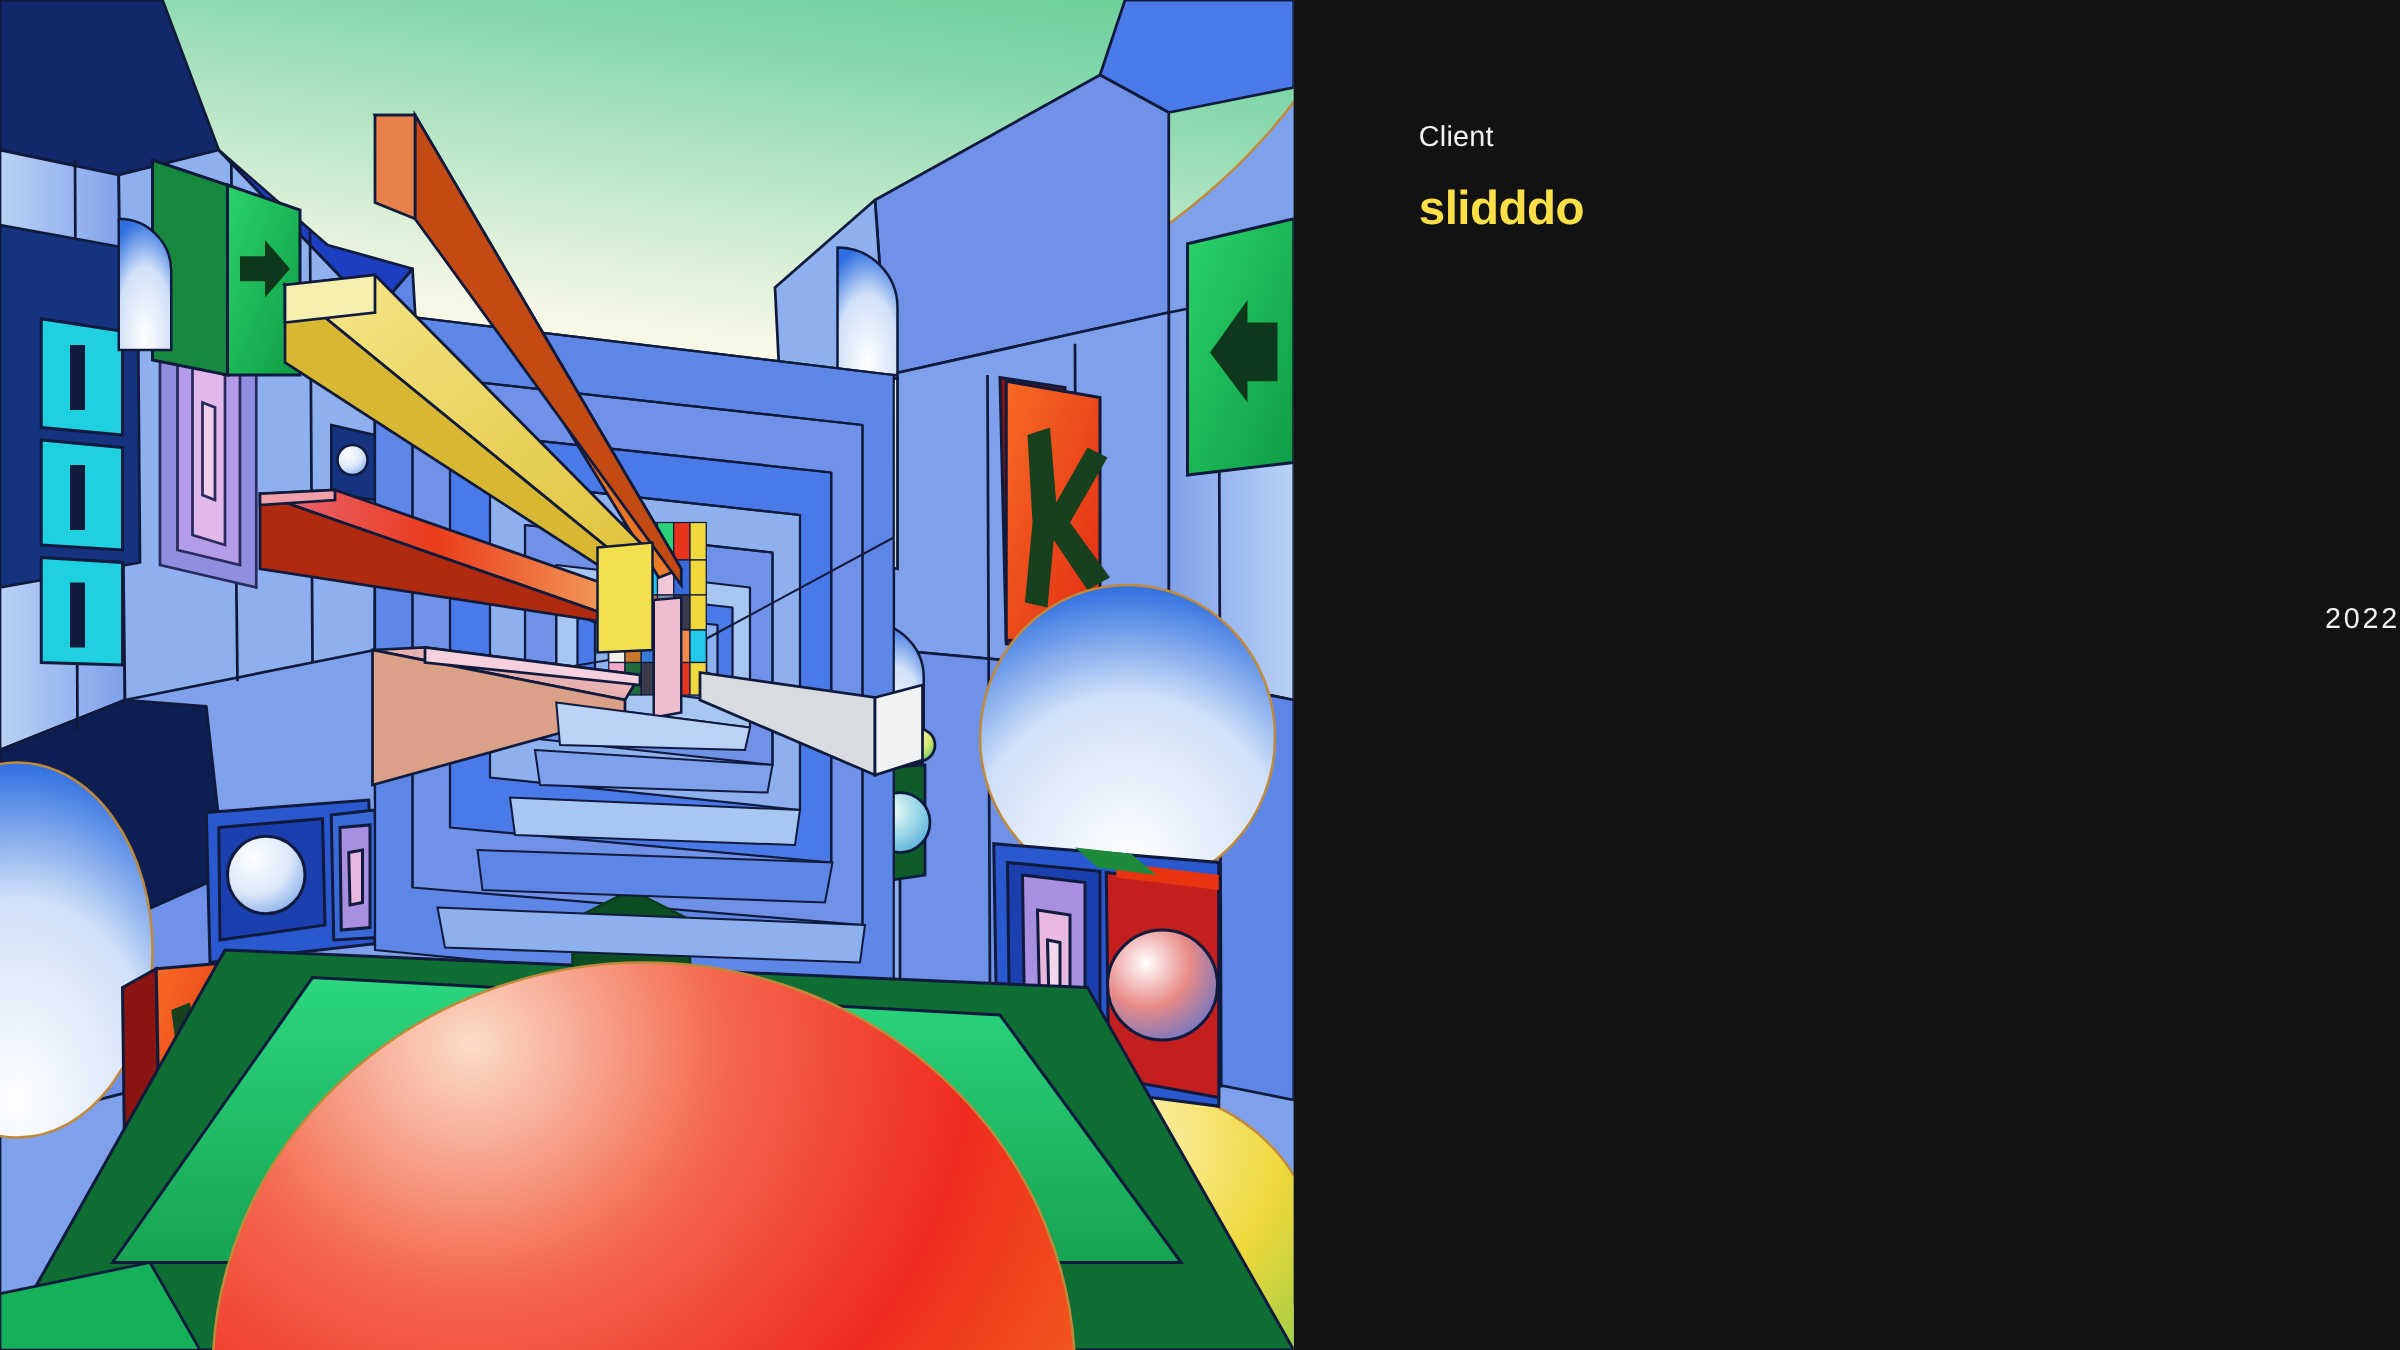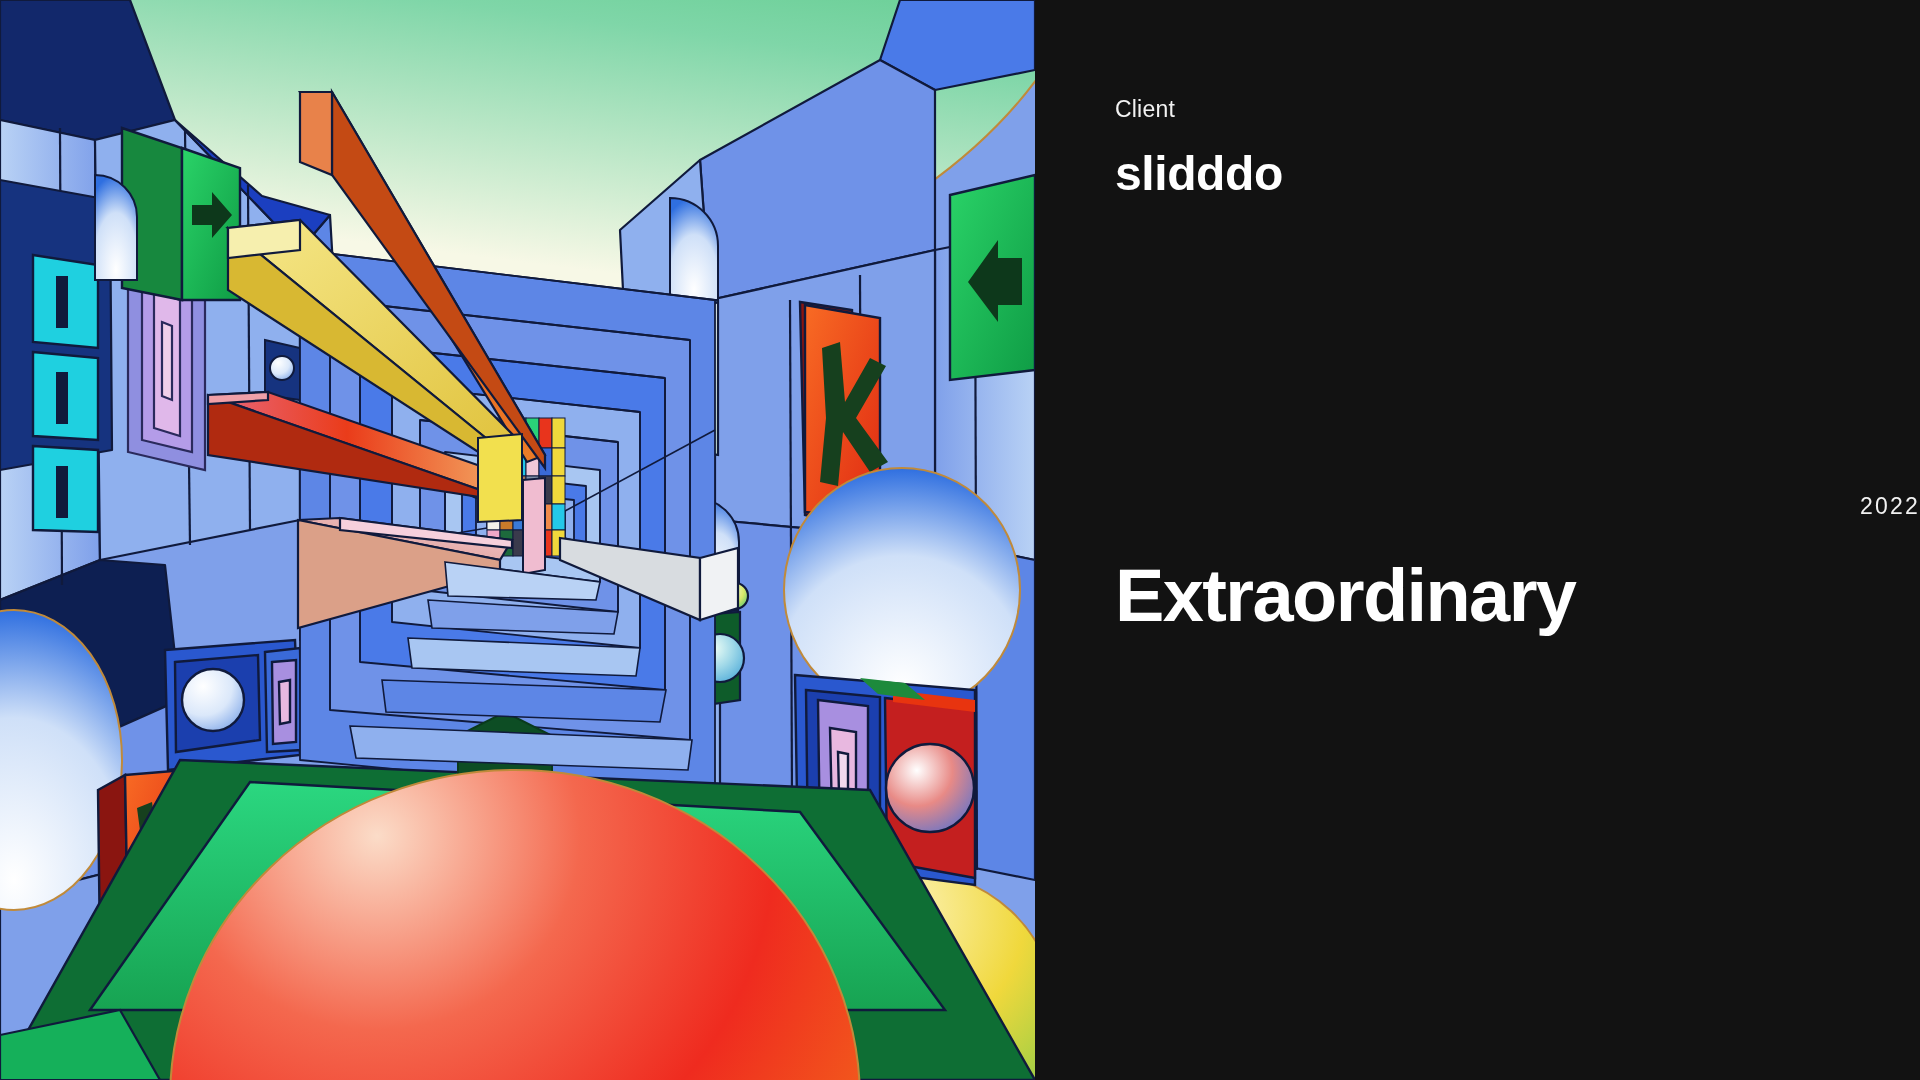--- a/index.html
+++ b/index.html
@@ -9,26 +9,26 @@
 
   .slide { position:relative; width:1920px; height:1080px; display:flex; background:#121212; }
 
   
   .artwork { position:relative; width:1035px; height:1080px; overflow:hidden;
              background:#6f92e8; }
   .artwork svg { display:block; width:1035px; height:1080px; }
 
   
   .panel { position:relative; flex:1; height:1044px; background:#121212;
-           padding:96px 0 0 80px; }
+           padding:96px 0 0 100px; }
 
   .meta-block { margin-bottom:70px; }
   .meta-label { font-size:23px; font-weight:400; color:#f2f2f2; letter-spacing:.2px;
                 line-height:1.2; margin-bottom:22px; }
-  .meta-value { font-size:48px; font-weight:700; color:#ffffff; letter-spacing:-.4px;
+  .meta-value { font-size:38px; font-weight:700; color:#fde047; letter-spacing:-.4px;
                 line-height:1.15; }
 
   .spacer { height:222px; }
 
   .year { font-size:23px; font-weight:400; color:#f1f1f1; letter-spacing:2.2px;
           margin-bottom:38px;text-align:right; }
 
   .headline { font-size:74px; font-weight:700; color:#ffffff; line-height:1.03;
               letter-spacing:-1.6px; max-width:640px; }
   .headline .l2 { display:block; }
@@ -421,17 +421,16 @@
     </div>
 
     <div class="meta-block">
     </div>
 
     <div class="spacer"></div>
 
     <div class="year">2022</div>
 
     <h1 class="headline">
-      <span>Extraordinary</span>
     </h1>
 
   </div>
 </div>
 
 </body></html>

